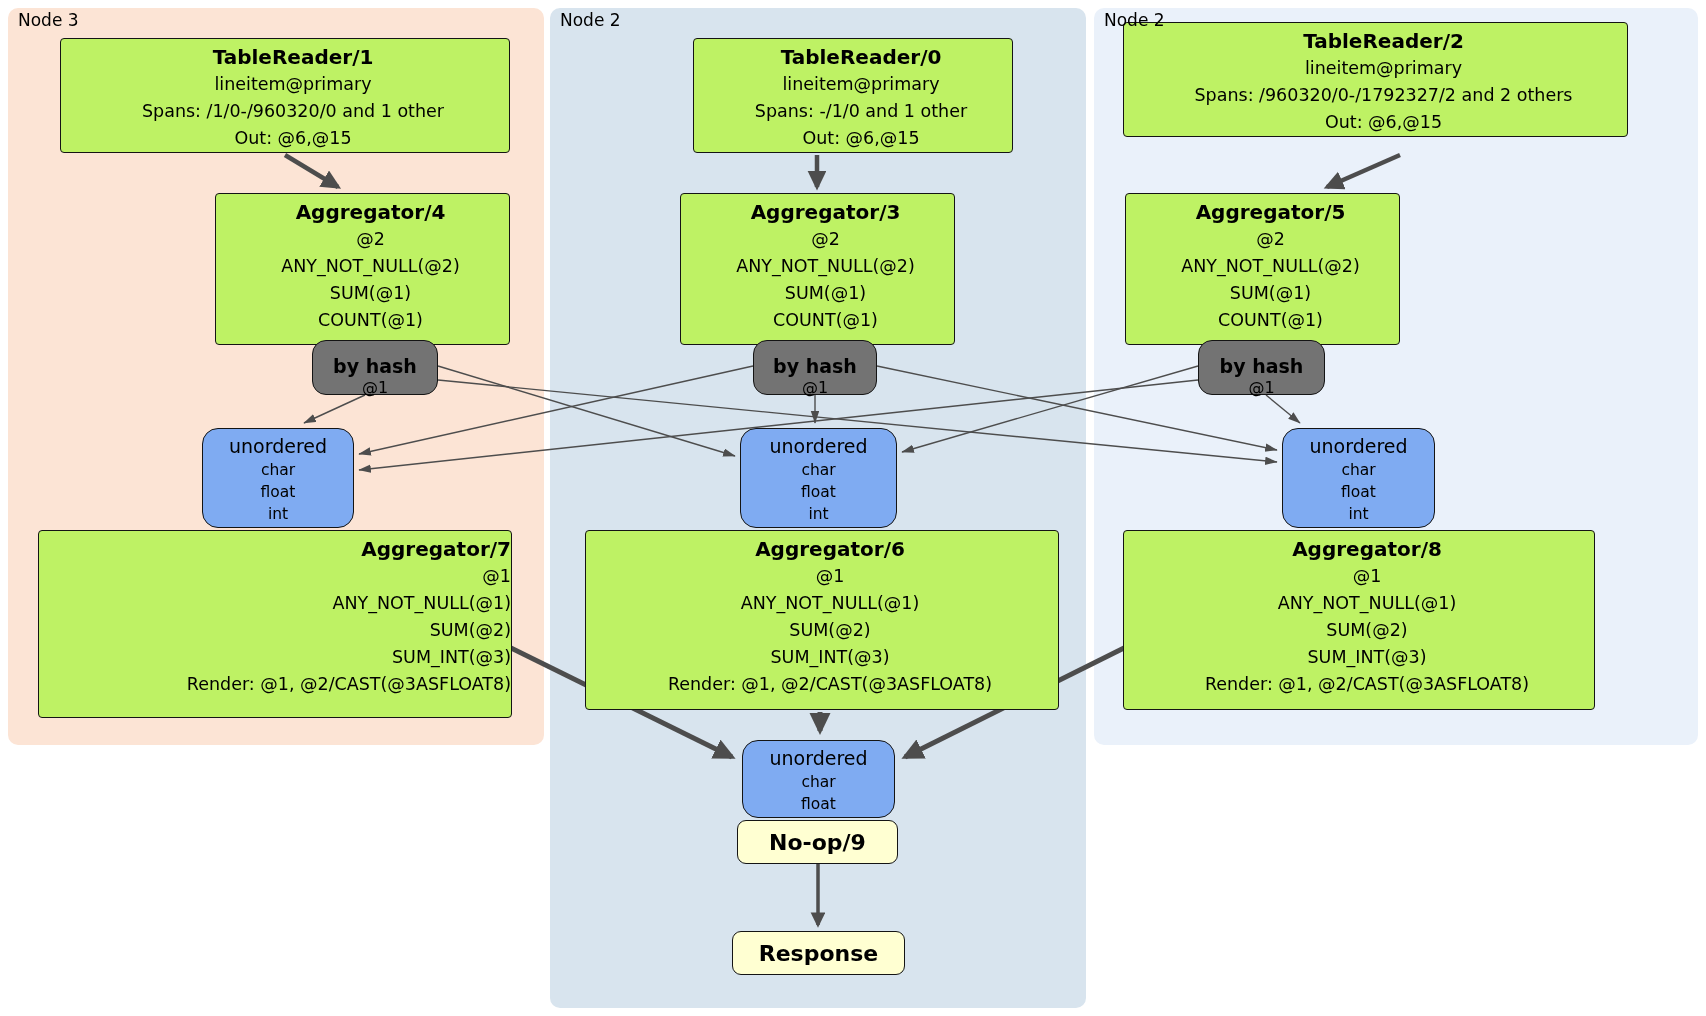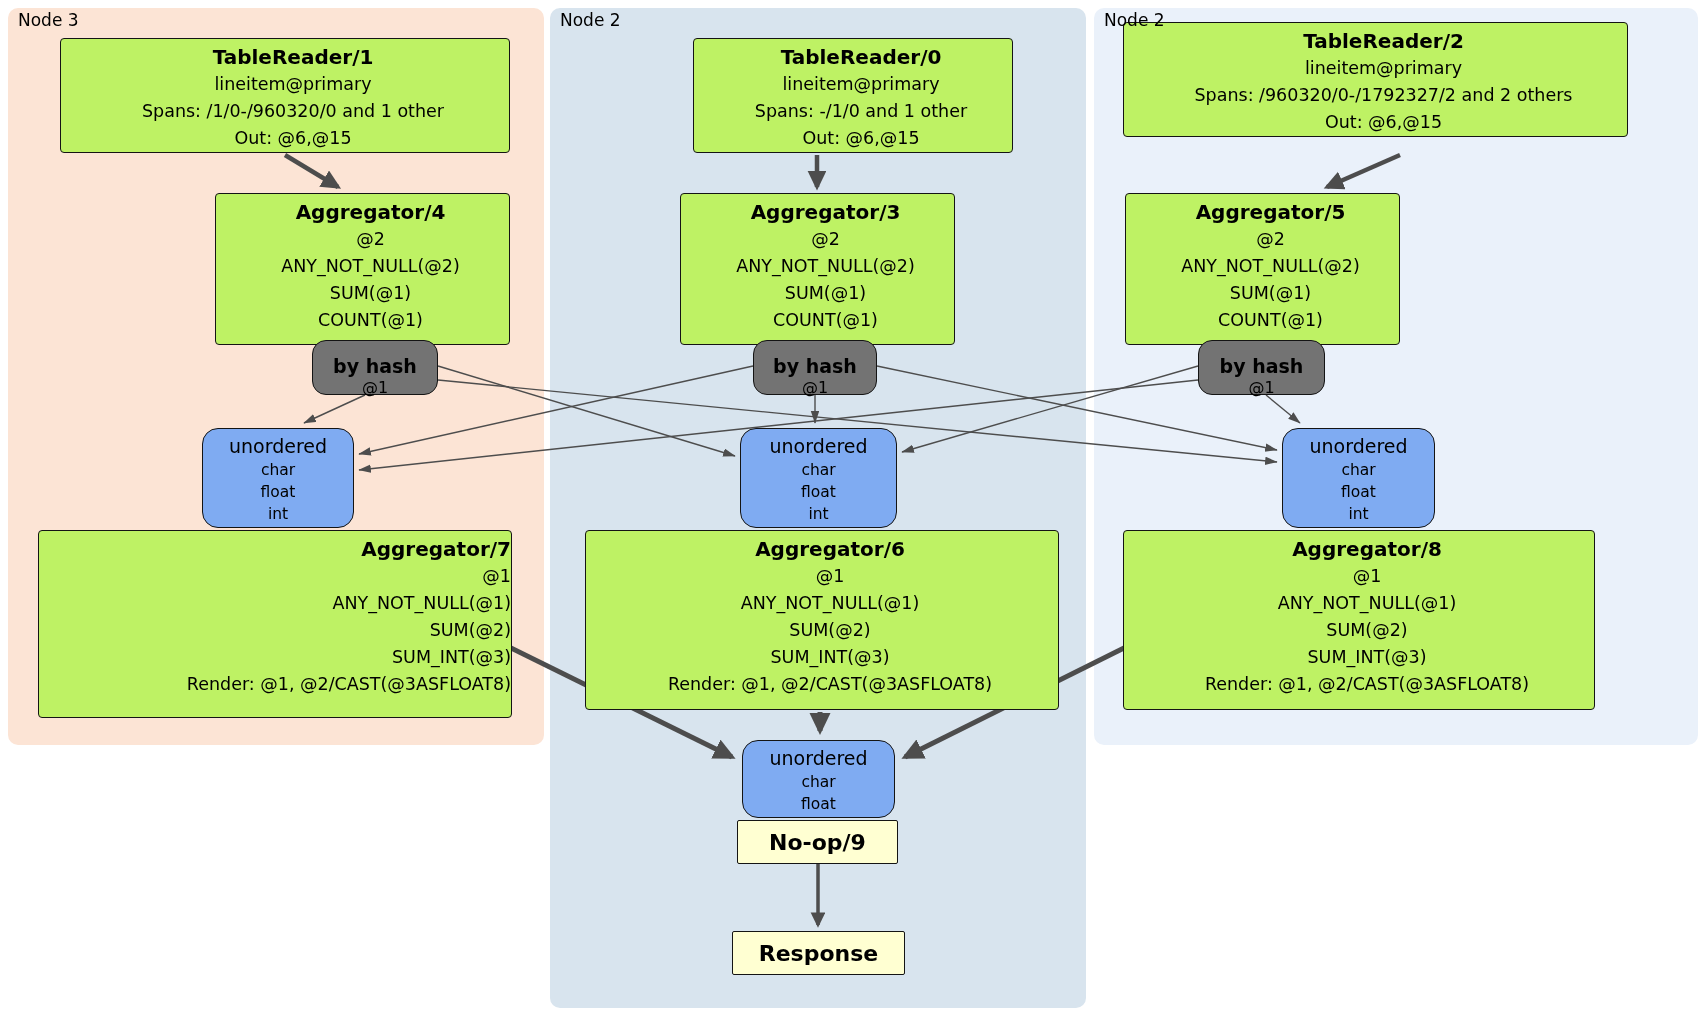--- a/index.html
+++ b/index.html
@@ -16,21 +16,21 @@
   .box{position:absolute;box-sizing:border-box;text-align:center;z-index:2;}
   .ybox{background:#bef264;border:1.6px solid #141414;border-radius:4px;padding-top:5px;padding-left:16px;}
   .ybox .t{font-weight:700;font-size:20px;line-height:27px;}
   .ybox .l{font-size:17.5px;line-height:27px;white-space:nowrap;}
   .router{background:#737373;border:1.8px solid #141414;border-radius:14px;padding-top:13px;}
   .router .t{font-weight:700;font-size:19px;line-height:24px;}
   .router .l{font-size:16px;line-height:20px;}
   .sync{background:#7fabf2;border:1.8px solid #141414;border-radius:16px;padding-top:5px;}
   .sync .t{font-weight:400;font-size:19px;line-height:25px;}
   .sync .l{font-size:15.5px;line-height:22px;}
-  .pill{background:#ffffd2;border:1.8px solid #141414;border-radius:2px;
+  .pill{background:#ffffd2;border:1.8px solid #141414;border-radius:9px;
         display:flex;align-items:center;justify-content:center;
         font-weight:700;font-size:22px;}
 </style>
 </head>
 <body>
 
 <div class="canvas">
 
   <div class="panel panel-node3"></div>
   <div class="panel panel-node1"></div>

